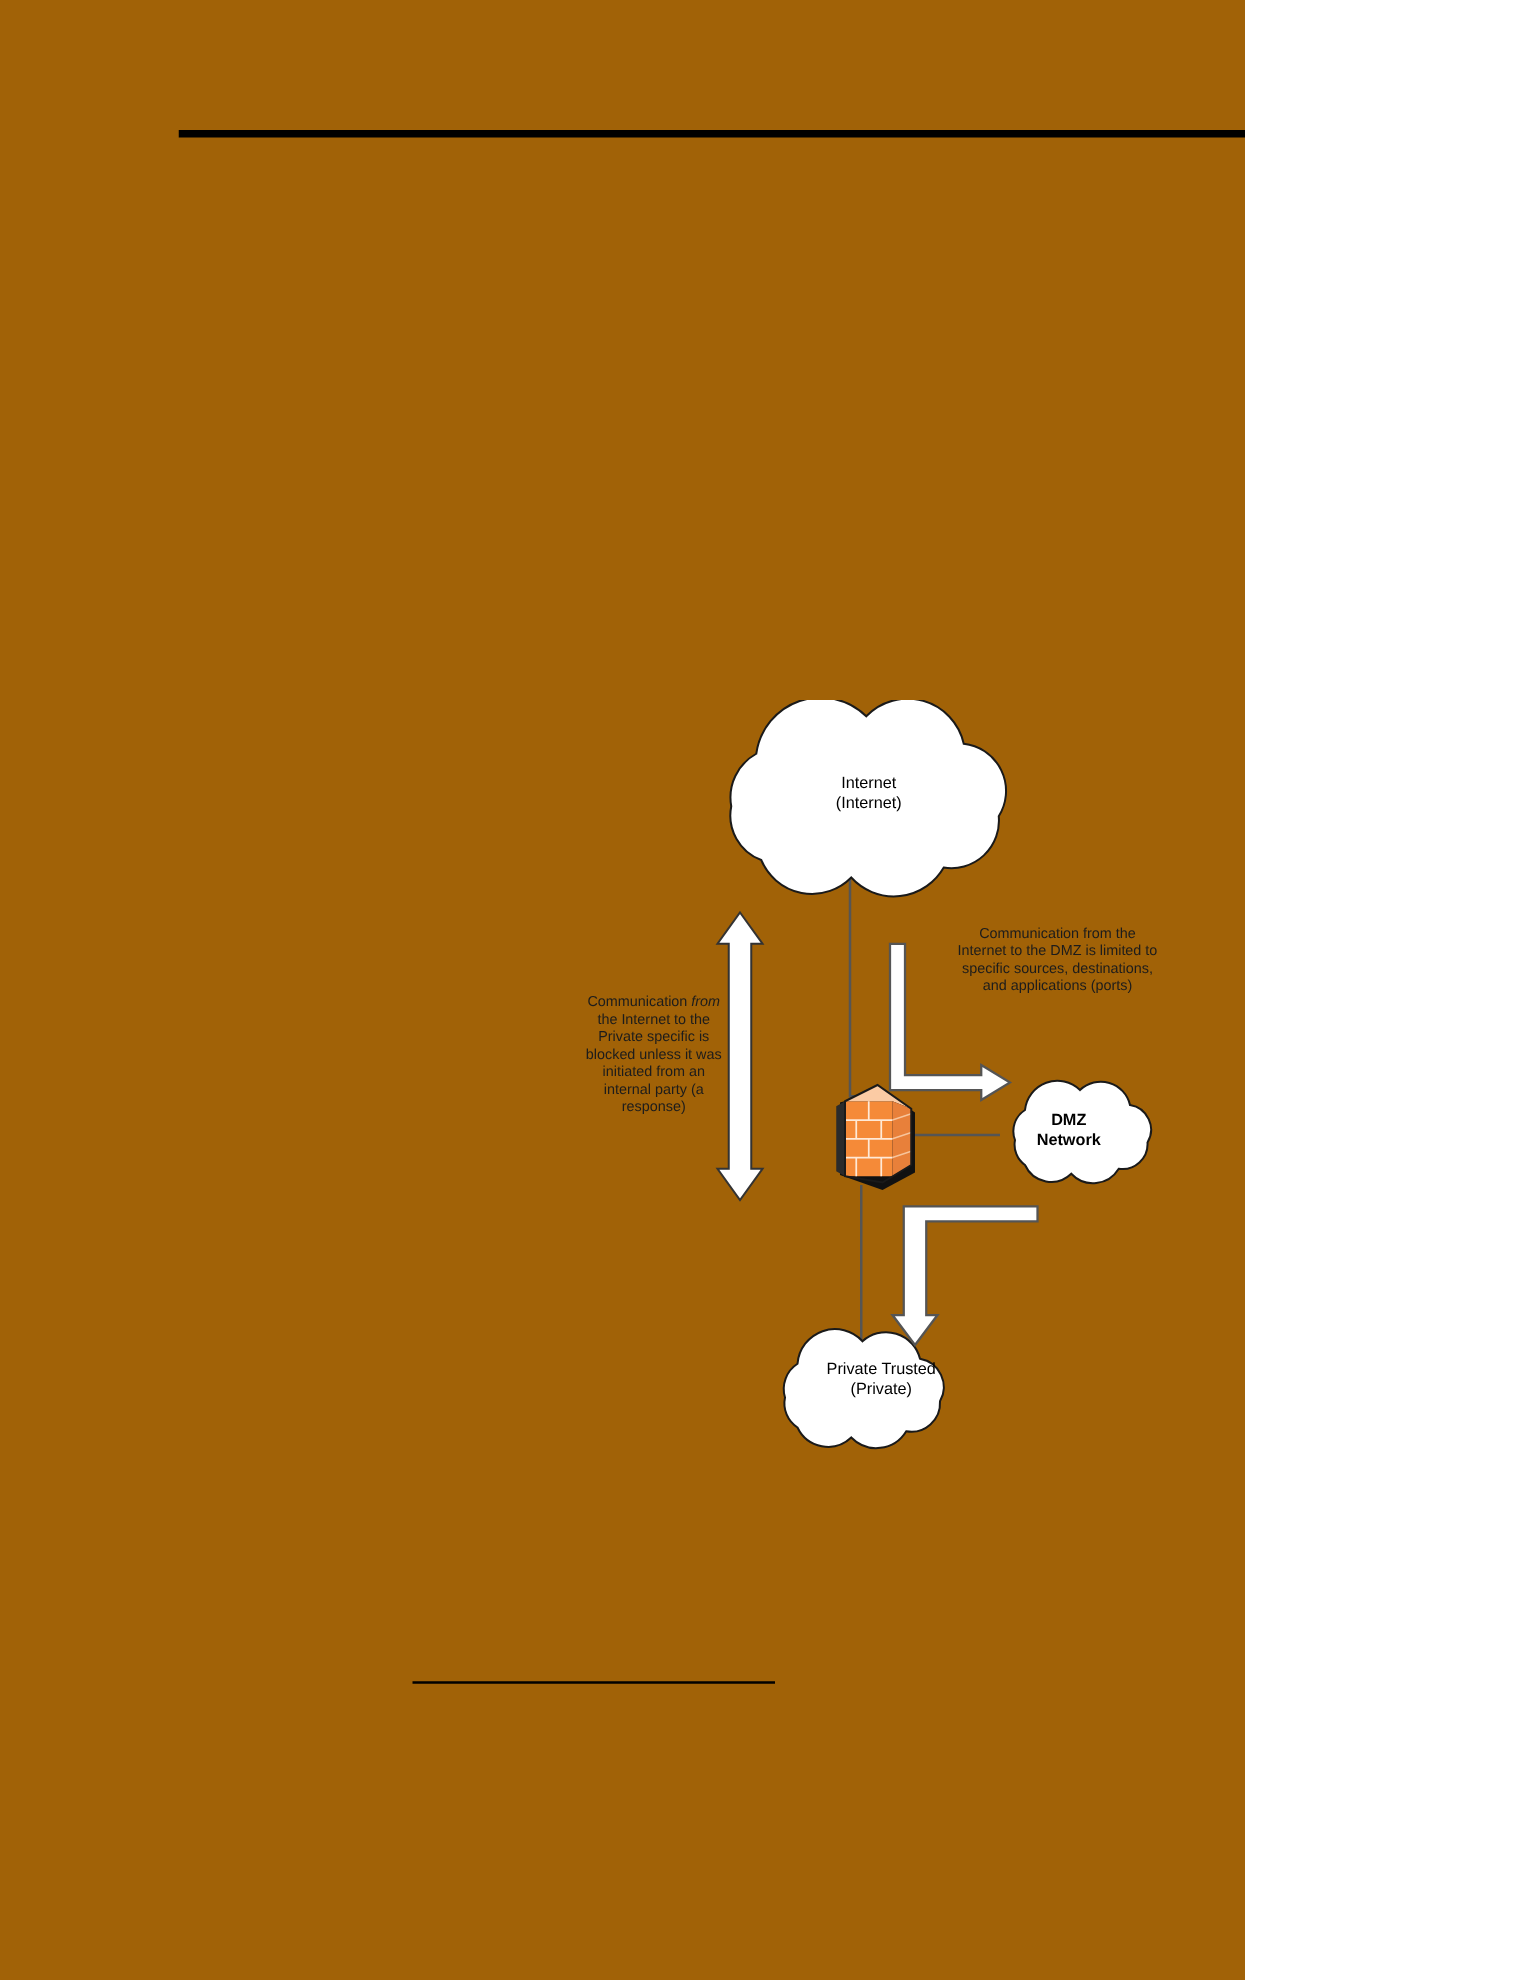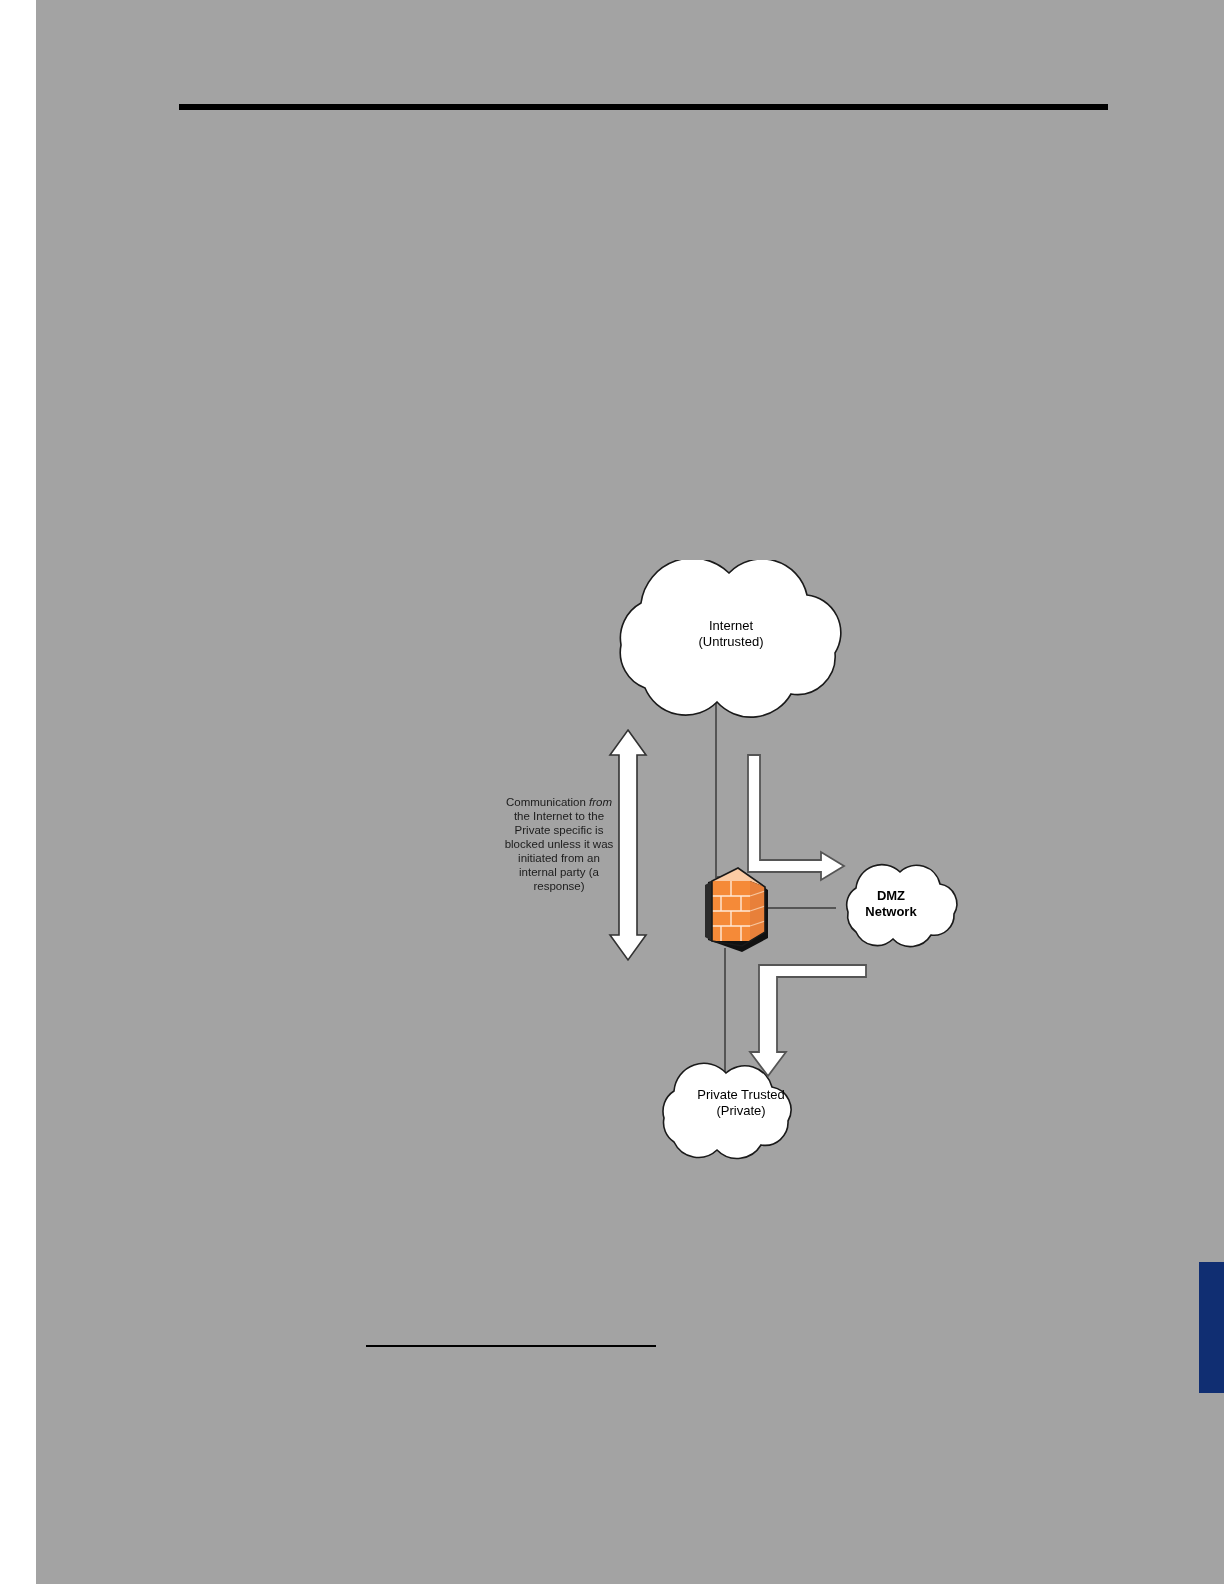--- a/index.html
+++ b/index.html
@@ -6,25 +6,24 @@
     margin: 0;
     padding: 0;
     background: #ffffff;
   }
   body {
     font-family: "Liberation Sans", sans-serif;
     color: #000000;
   }
   #page {
     position: relative;
-    width: 1188px;
+    width: 996px;
     height: 1584px;
-    background: #a3a3a3;
+    background: #a16207;
     overflow: hidden;
-    margin-left: 36px;
   }
   
   #header-rule {
     position: absolute;
     left: 143px;
     top: 104px;
     width: 929px;
     height: 6px;
     background: #000000;
   }
@@ -211,28 +210,29 @@
            L 283 405
            L 283 492
            L 274 492
            L 292 516
            L 310 492
            L 301 492
            L 301 417
            L 390 417 Z"></path>
     </svg>
 
-    <div class="lbl cloud-label" id="label-internet"><span>Internet</span><br><span>(Untrusted)</span></div>
+    <div class="lbl cloud-label" id="label-internet"><span>Internet</span><br><span>(Internet)</span></div>
 
     <div class="lbl cloud-label" id="label-dmz"><span>DMZ</span><br><span>Network</span></div>
 
     <div class="lbl cloud-label" id="label-private"><span>Private Trusted</span><br><span>(Private)</span></div>
 
     <div class="lbl annot" id="annot-left"><span>Communication </span><em>from</em><span> the Internet to the Private specific is blocked unless it was initiated from an internal party (a response)</span></div>
 
+    <div class="lbl annot" id="annot-topright">Communication from the Internet to the DMZ is limited to specific sources, destinations, and applications (ports)</div>
 
 
   </div>
 
   <div id="footnote-rule"></div>
 
   <div id="edge-tab"></div>
 
 </div>
 

